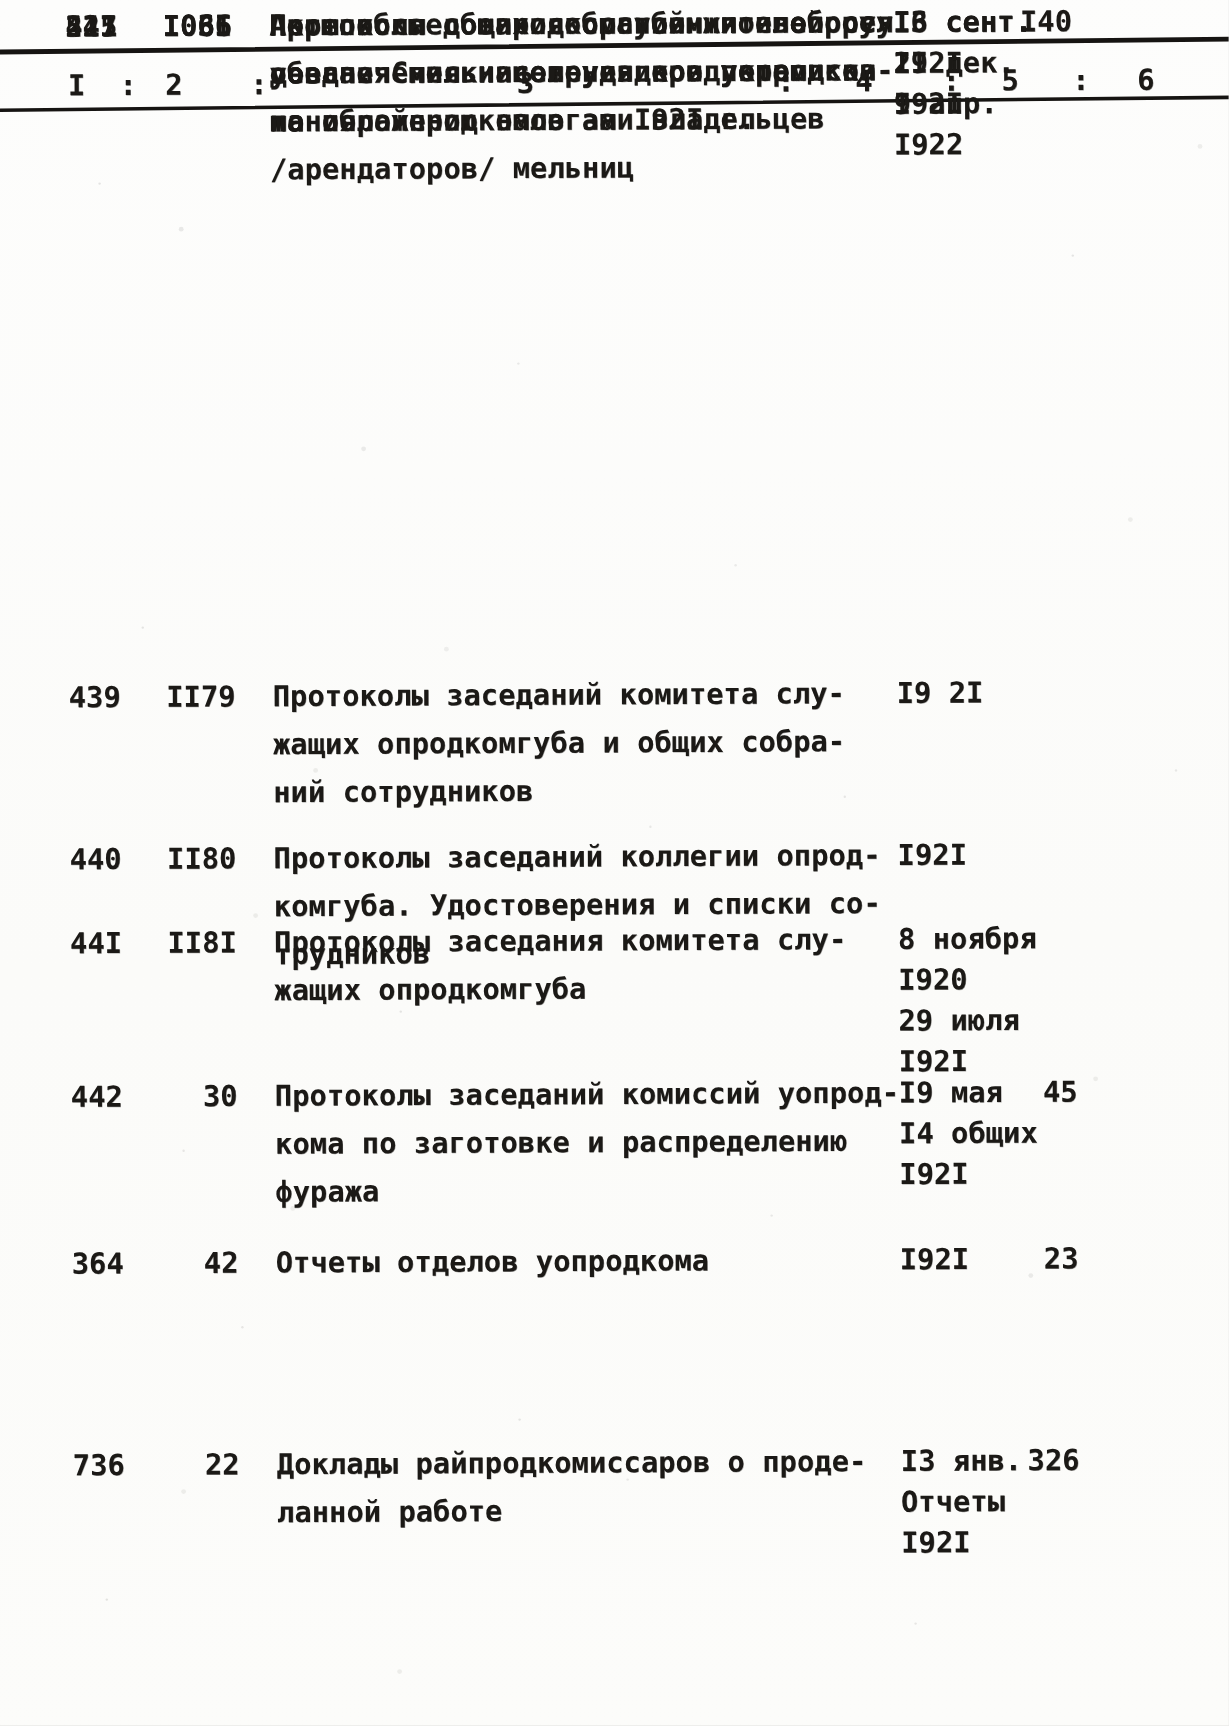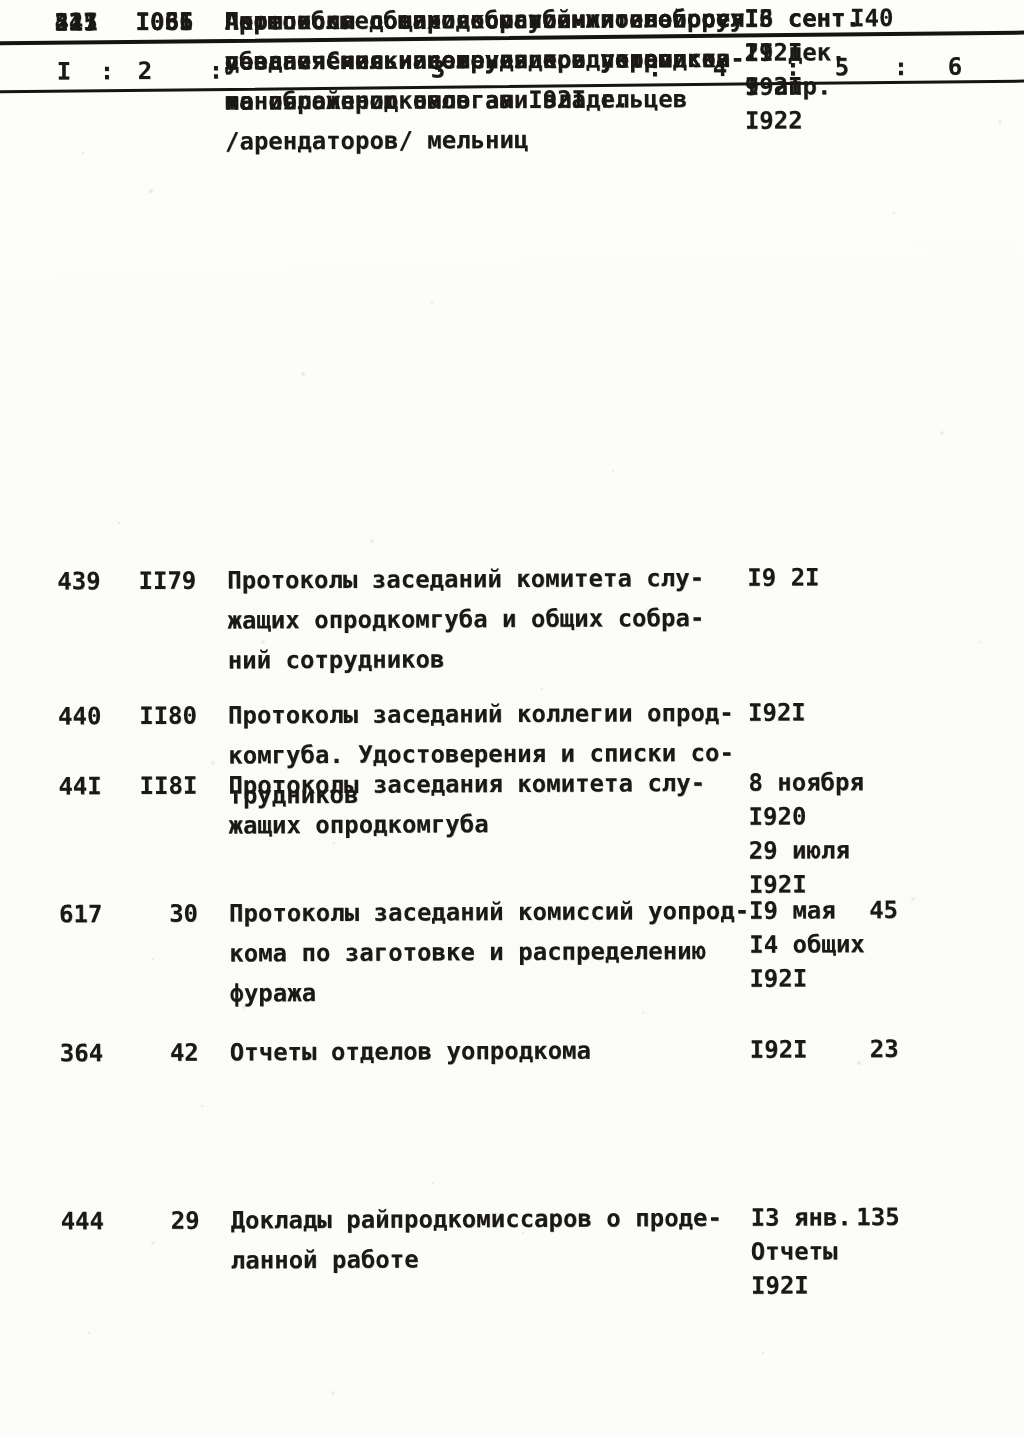--- a/index.html
+++ b/index.html
@@ -151,48 +151,48 @@
       <div class="cell c3">Протоколы заседания комитета слу-
 жащих опродкомгуба</div>
       <div class="cell c4">8 ноября
 I920
 29 июля
 I92I</div>
       <div class="cell c5"></div>
     </div>
 
     <div class="row">
-      <div class="cell c1">617</div>
+      <div class="cell c1">442</div>
       <div class="cell c2">30</div>
       <div class="cell c3">Протоколы заседаний комиссий уопрод-
 кома по заготовке и распределению
 фуража</div>
       <div class="cell c4">I9 мая
 I4 общих
 I92I</div>
       <div class="cell c5">45</div>
     </div>
 
     <div class="row">
       <div class="cell c1">364</div>
       <div class="cell c2">42</div>
       <div class="cell c3">Отчеты отделов уопродкома</div>
       <div class="cell c4">I92I</div>
       <div class="cell c5">23</div>
     </div>
 
     <div class="row">
-      <div class="cell c1">444</div>
-      <div class="cell c2">29</div>
+      <div class="cell c1">736</div>
+      <div class="cell c2">22</div>
       <div class="cell c3">Доклады райпродкомиссаров о проде-
 ланной работе</div>
       <div class="cell c4">I3 янв.
 Отчеты
 I92I</div>
-      <div class="cell c5">135</div>
+      <div class="cell c5">326</div>
     </div>
 
     <div class="row">
       <div class="cell c1">445</div>
       <div class="cell c2">3I</div>
       <div class="cell c3">Протоколы общих собраний жителей сел
 уезда. Списки сотрудников уопродко-
 ма и райпродкомов за I92I г.</div>
       <div class="cell c4"></div>
       <div class="cell c5">I40</div>

